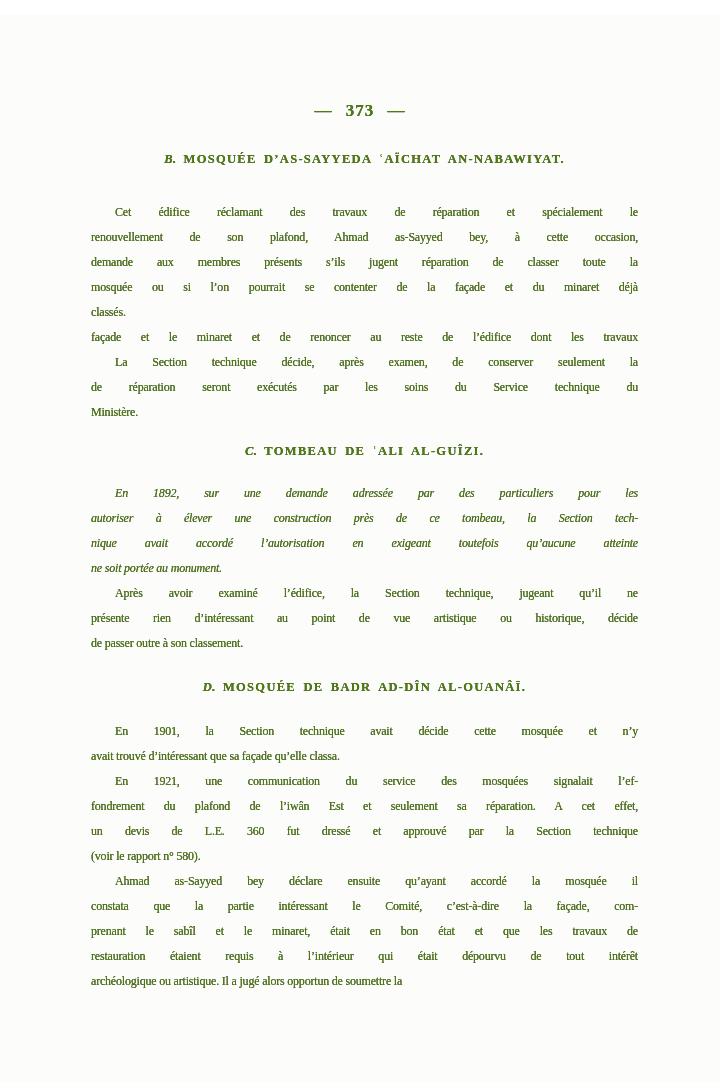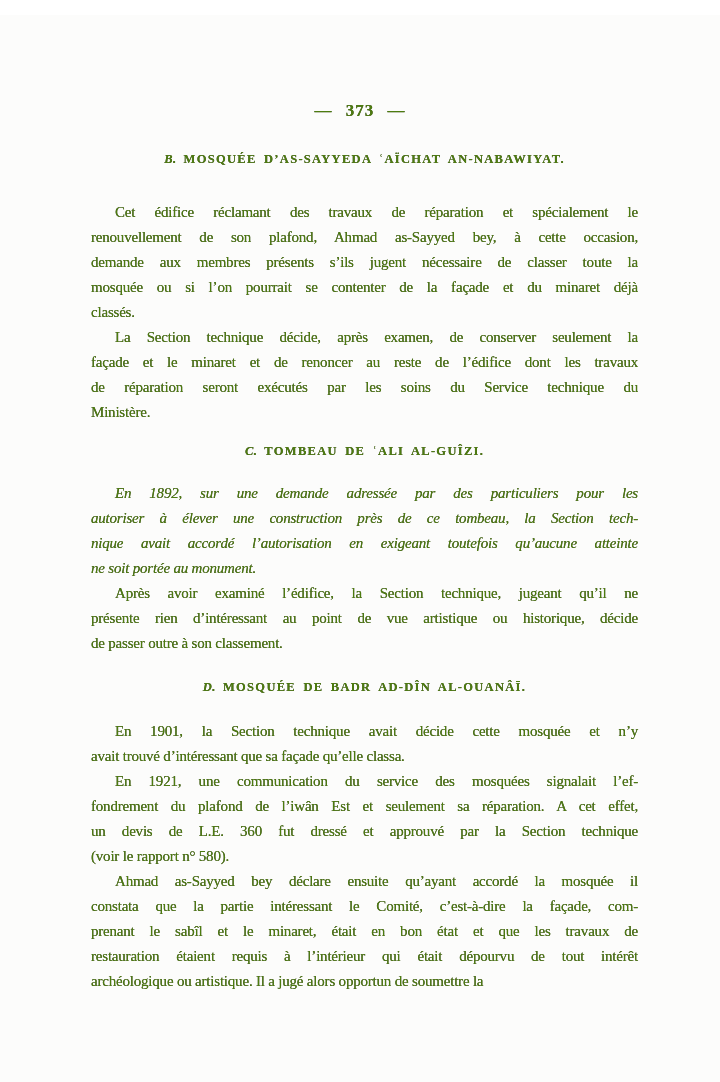--- a/index.html
+++ b/index.html
@@ -54,46 +54,46 @@
     margin-right: 7px;
   }
   .h-0 { margin-top: 136px; }
   .h-1 { margin-top: 18px; text-align: center; }
   .h-2 { margin-top: 23px; }
   .para { margin: 0; }
   .p-after-h-0 { margin-top: 33px; }
   .p-after-h-1 { margin-top: 22px; font-style: italic; }
   .p-after-h-2 { margin-top: 24px; }
   .line {
-    font-size: 15px;
+    font-size: 12px;
     line-height: 25px;
     letter-spacing: -0.2px;
     text-align: justify;
     text-align-last: justify;
   }
   .line.last { text-align-last: left; }
   .line.first { text-indent: 24px; }
 </style>
 </head>
 <body>
 
 <div class="page">
   <div class="page-number">— 373 —</div>
   <main class="text-block" id="text-block">
       <div class="heading h-0"><span class="heading-letter">B.</span><span class="heading-title">MOSQUÉE D’AS-SAYYEDA ʿAÏCHAT AN-NABAWIYAT.</span></div>
       <div class="para p-after-h-0">
         <div class="line first">Cet édifice réclamant des travaux de réparation et spécialement le</div>
         <div class="line">renouvellement de son plafond, Ahmad as-Sayyed bey, à cette occasion,</div>
-        <div class="line">demande aux membres présents s’ils jugent nécessaire de classer toute la</div>
+        <div class="line">demande aux membres présents s’ils jugent réparation de classer toute la</div>
         <div class="line">mosquée ou si l’on pourrait se contenter de la façade et du minaret déjà</div>
         <div class="line last">classés.</div>
       </div>
       <div class="para">
+        <div class="line">façade et le minaret et de renoncer au reste de l’édifice dont les travaux</div>
         <div class="line first">La Section technique décide, après examen, de conserver seulement la</div>
-        <div class="line">façade et le minaret et de renoncer au reste de l’édifice dont les travaux</div>
         <div class="line">de réparation seront exécutés par les soins du Service technique du</div>
         <div class="line last">Ministère.</div>
       </div>
       <div class="heading h-1"><span class="heading-letter">C.</span><span class="heading-title">TOMBEAU DE ʿALI AL-GUÎZI.</span></div>
       <div class="para p-after-h-1">
         <div class="line first">En 1892, sur une demande adressée par des particuliers pour les</div>
         <div class="line">autoriser à élever une construction près de ce tombeau, la Section tech-</div>
         <div class="line">nique avait accordé l’autorisation en exigeant toutefois qu’aucune atteinte</div>
         <div class="line last">ne soit portée au monument.</div>
       </div>

